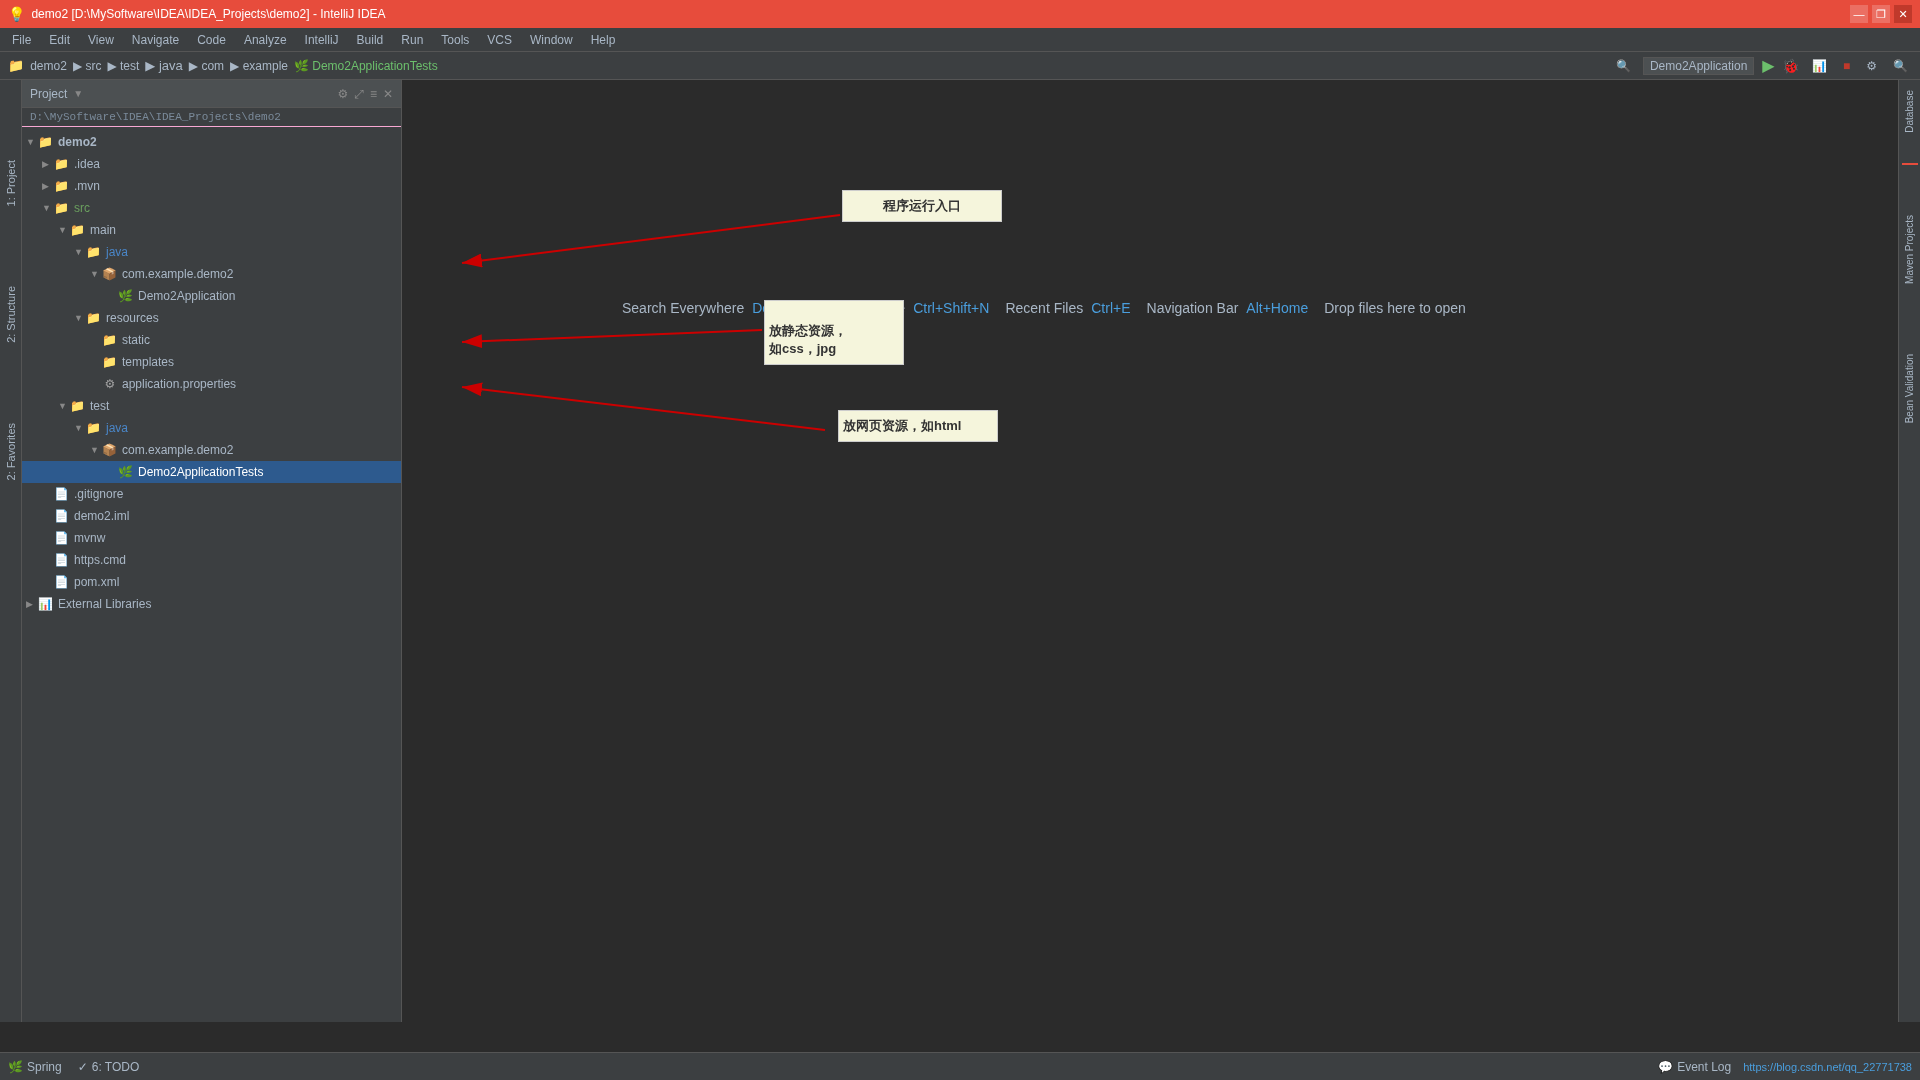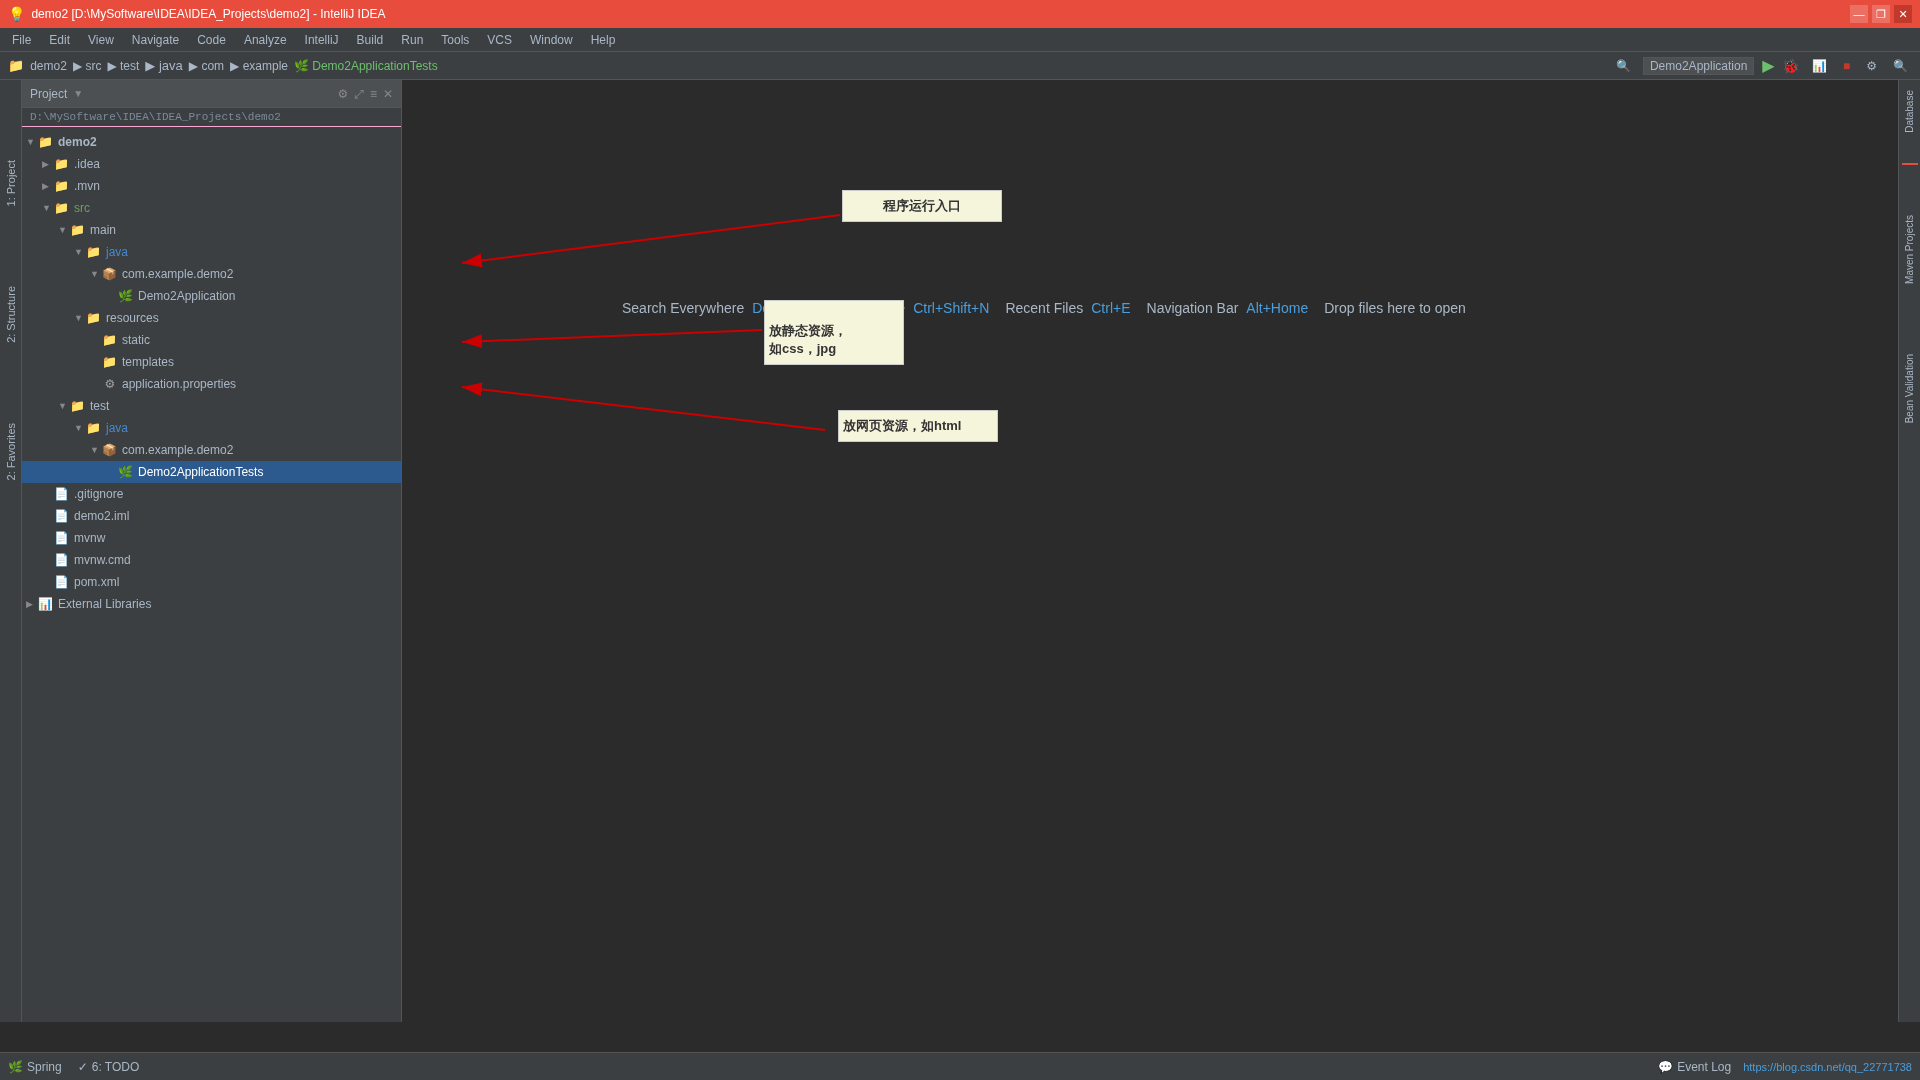--- a/index.html
+++ b/index.html
@@ -463,21 +463,21 @@
 
       <div class="tree-item" style="padding-left:20px;">
         <span class="tree-arrow">&nbsp;</span>
         <span class="tree-icon" style="color:#a0a0a0;">📄</span>
         <span>mvnw</span>
       </div>
 
       <div class="tree-item" style="padding-left:20px;">
         <span class="tree-arrow">&nbsp;</span>
         <span class="tree-icon" style="color:#a0a0a0;">📄</span>
-        <span>mvnw.cmd</span>
+        <span>https.cmd</span>
       </div>
 
       <div class="tree-item" style="padding-left:20px;">
         <span class="tree-arrow">&nbsp;</span>
         <span class="tree-icon" style="color:#cc7832;">📄</span>
         <span>pom.xml</span>
       </div>
 
       <div class="tree-item" style="padding-left:4px;">
         <span class="tree-arrow">▶</span>

